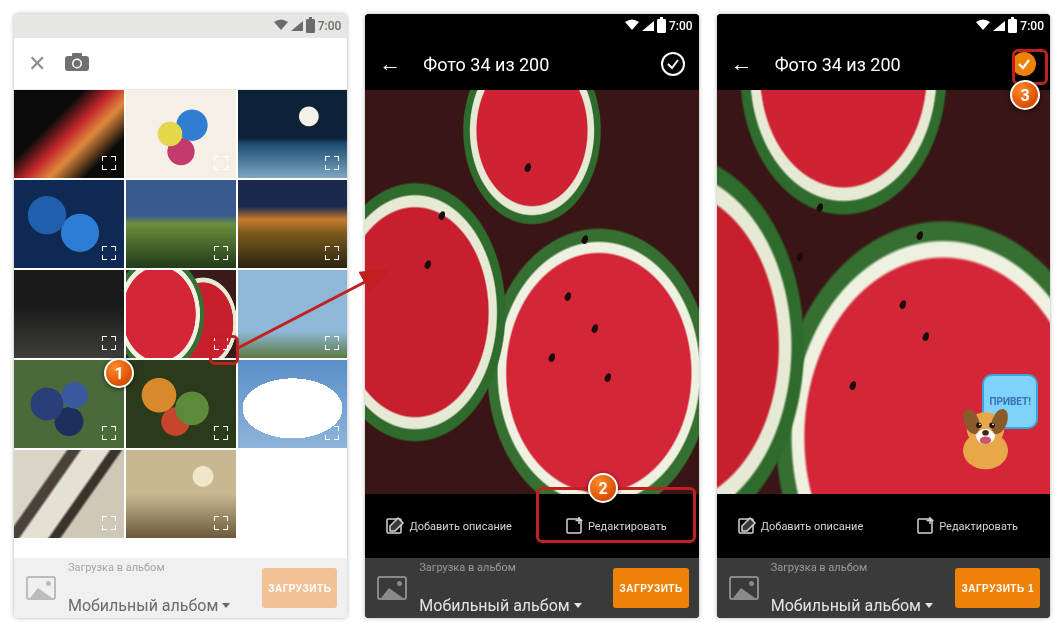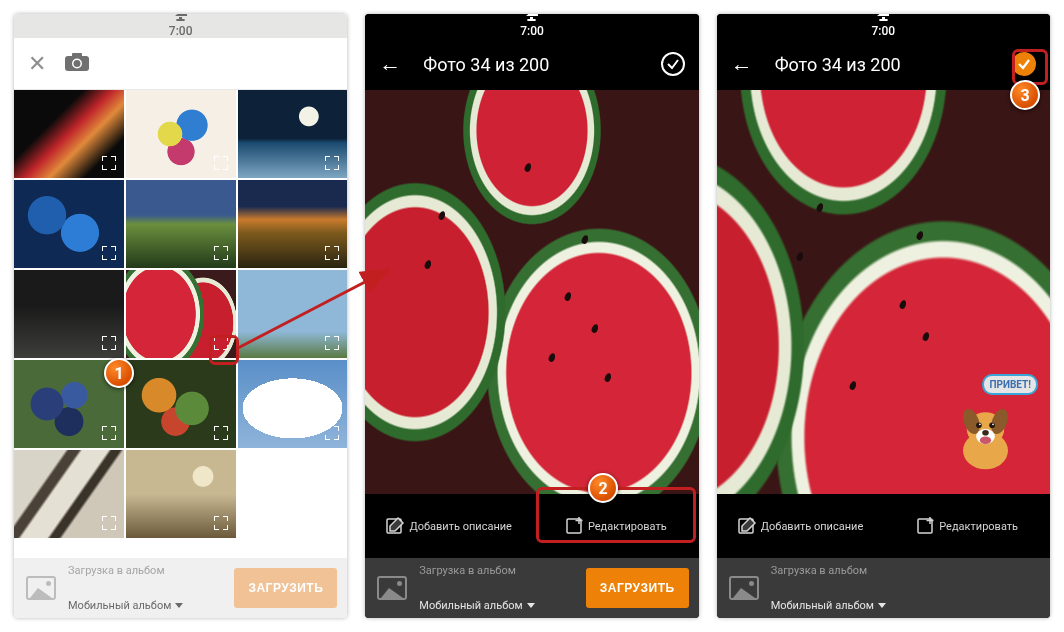--- a/index.html
+++ b/index.html
@@ -24,21 +24,21 @@
     display: flex; flex-direction: column;
     position: relative;
   }
   
   .statusbar {
     height: 24px;
     background: #000;
     color: #fff;
     display: flex; justify-content: flex-end; align-items: center;
     font-size: 12px; font-weight: 500;
-    padding: 0 6px; gap: 3px; flex-direction: column;
+    padding: 0 6px; gap: 3px;
   }
   .statusbar.light { background: #e6e6e4; color: #6b6b6b; }
   .stat-tri { width:0;height:0;border-style:solid;border-width:0 0 10px 12px;border-color:transparent transparent currentColor transparent; }
   .stat-batt { width:9px;height:14px;border:1.5px solid currentColor;border-radius:1px;position:relative;background:currentColor; }
   .stat-batt::before{content:"";position:absolute;top:-3px;left:2px;width:3px;height:2px;background:currentColor;}
   
   .s1-header {
     height: 52px; background:#fff;
     display:flex; align-items:center; padding:0 14px;
     color:#727272;
@@ -74,29 +74,29 @@
   }
   .bb-light { background:#f0f0f0; }
   .bb-dark { background:#3a3a3a; }
   .bb-pic {
     width:34px;height:34px;
     display:flex;align-items:center;justify-content:center;
     margin-right:10px;
   }
   .bb-text { flex:1; display:flex; flex-direction:column; line-height:1.2;gap:22px; }
   .bb-small { font-size:11px; }
-  .bb-album { font-size:11px; display:flex; align-items:center; gap:4px; }
+  .bb-album { font-size:16px; display:flex; align-items:center; gap:4px; }
   .bb-light .bb-small { color:#a5a5a5; }
   .bb-light .bb-album { color:#6a6a6a; }
   .bb-dark .bb-small { color:#9a9a9a; }
   .bb-dark .bb-album { color:#e5e5e5; }
   .btn-upload {
-    height:40px; padding:0 14px;
+    height:40px; padding:0 6px;
     background:#ee8208; color:#fff;
-    font-size:12px; font-weight:600; letter-spacing:0.5px;
+    font-size:10px; font-weight:600; letter-spacing:0.5px;
     border:none; border-radius:3px;
     display:flex;align-items:center;
   }
   .btn-upload.disabled { background:#f0c296; }
   
   .dark-header {
     height:52px; display:flex; align-items:center;
     padding:0 14px; color:#fff;
   }
   .back-arr { font-size:22px; margin-right:22px; }
@@ -132,22 +132,22 @@
     position:relative;
   }
   .acttab svg { width:20px; height:20px; }
   
   .sticker {
     position:absolute; right:10px; bottom:20px;
     width:100px; height:100px;
   }
   .sticker .bubble {
     position:absolute; top:0; right:2px;
-    background:#e5e5e5; border:2px solid #3aa5d8;
-    border-radius:10px; padding:3px 5px;
+    background:#7dd3fc; border:2px solid #3aa5d8;
+    border-radius:10px; padding:20px 5px;
     font-size:10px; font-weight:700; color:#3a6fb0;
   }
   .sticker .dog {
     position:absolute; bottom:0; left:8px;
     width:75px; height:75px;
   }
   
   .marker {
     position:absolute; width:30px; height:30px;
     border-radius:50%;
@@ -479,20 +479,21 @@
       <span class="bb-pic" style="color:#8a8a8a">
           <span class="picicon"></span>
         </span>
       <span class="bb-text">
         <span class="bb-small">Загрузка в альбом</span>
         <span class="bb-album">
             <span>Мобильный альбом</span>
             <span class="chev-sm"></span>
           </span>
       </span>
+      <button class="btn-upload">ЗАГРУЗИТЬ 1</button>
     </div>
   </div>
 
   <div class="hl-box" style="left:209px; top:335px; width:30px; height:30px;"></div>
   <div class="marker" style="left:104px; top:358px;">1</div>
 
   <svg class="arrow-svg" style="left:230px; top:260px;" width="170" height="100">
     <defs>
         <marker id="ah" markerWidth="10" markerHeight="8" refX="9" refY="4" orient="auto">
           <path d="M0 0 L10 4 L0 8 Z" fill="#c22020"></path>

